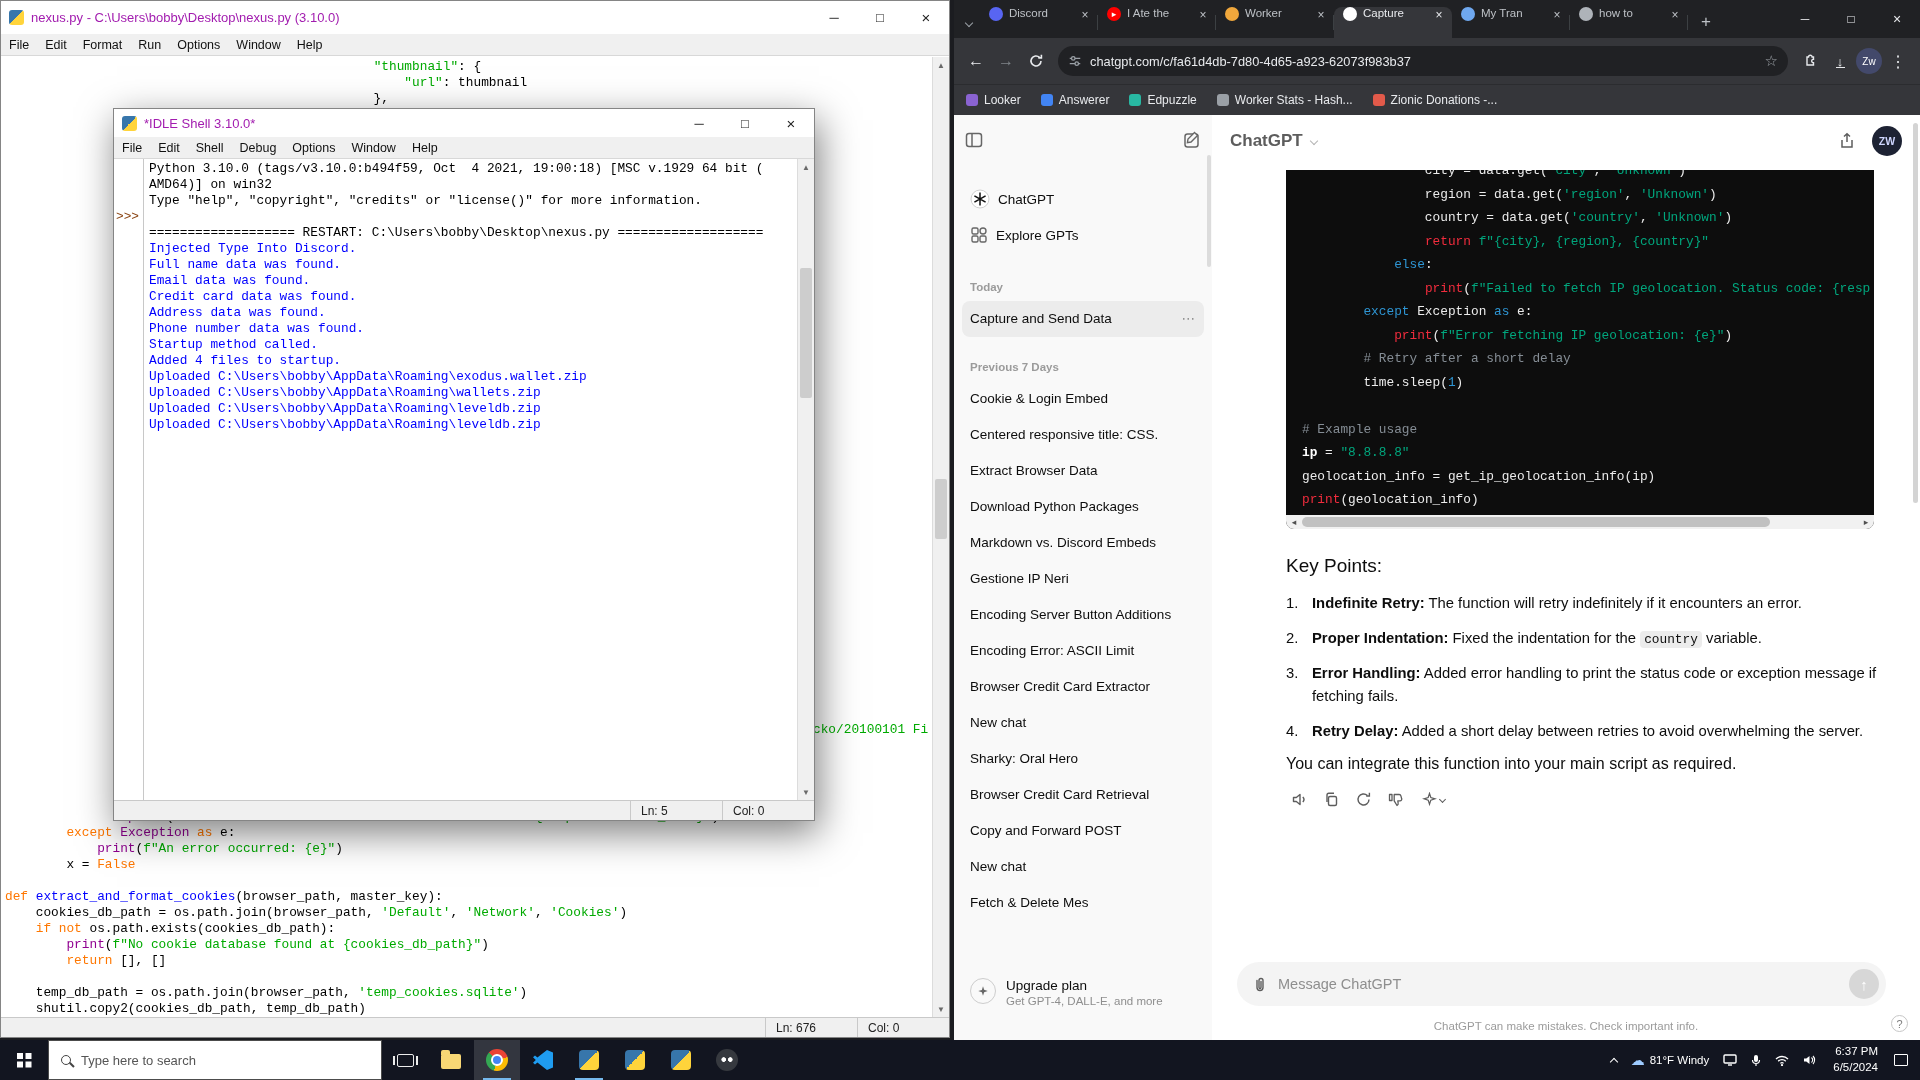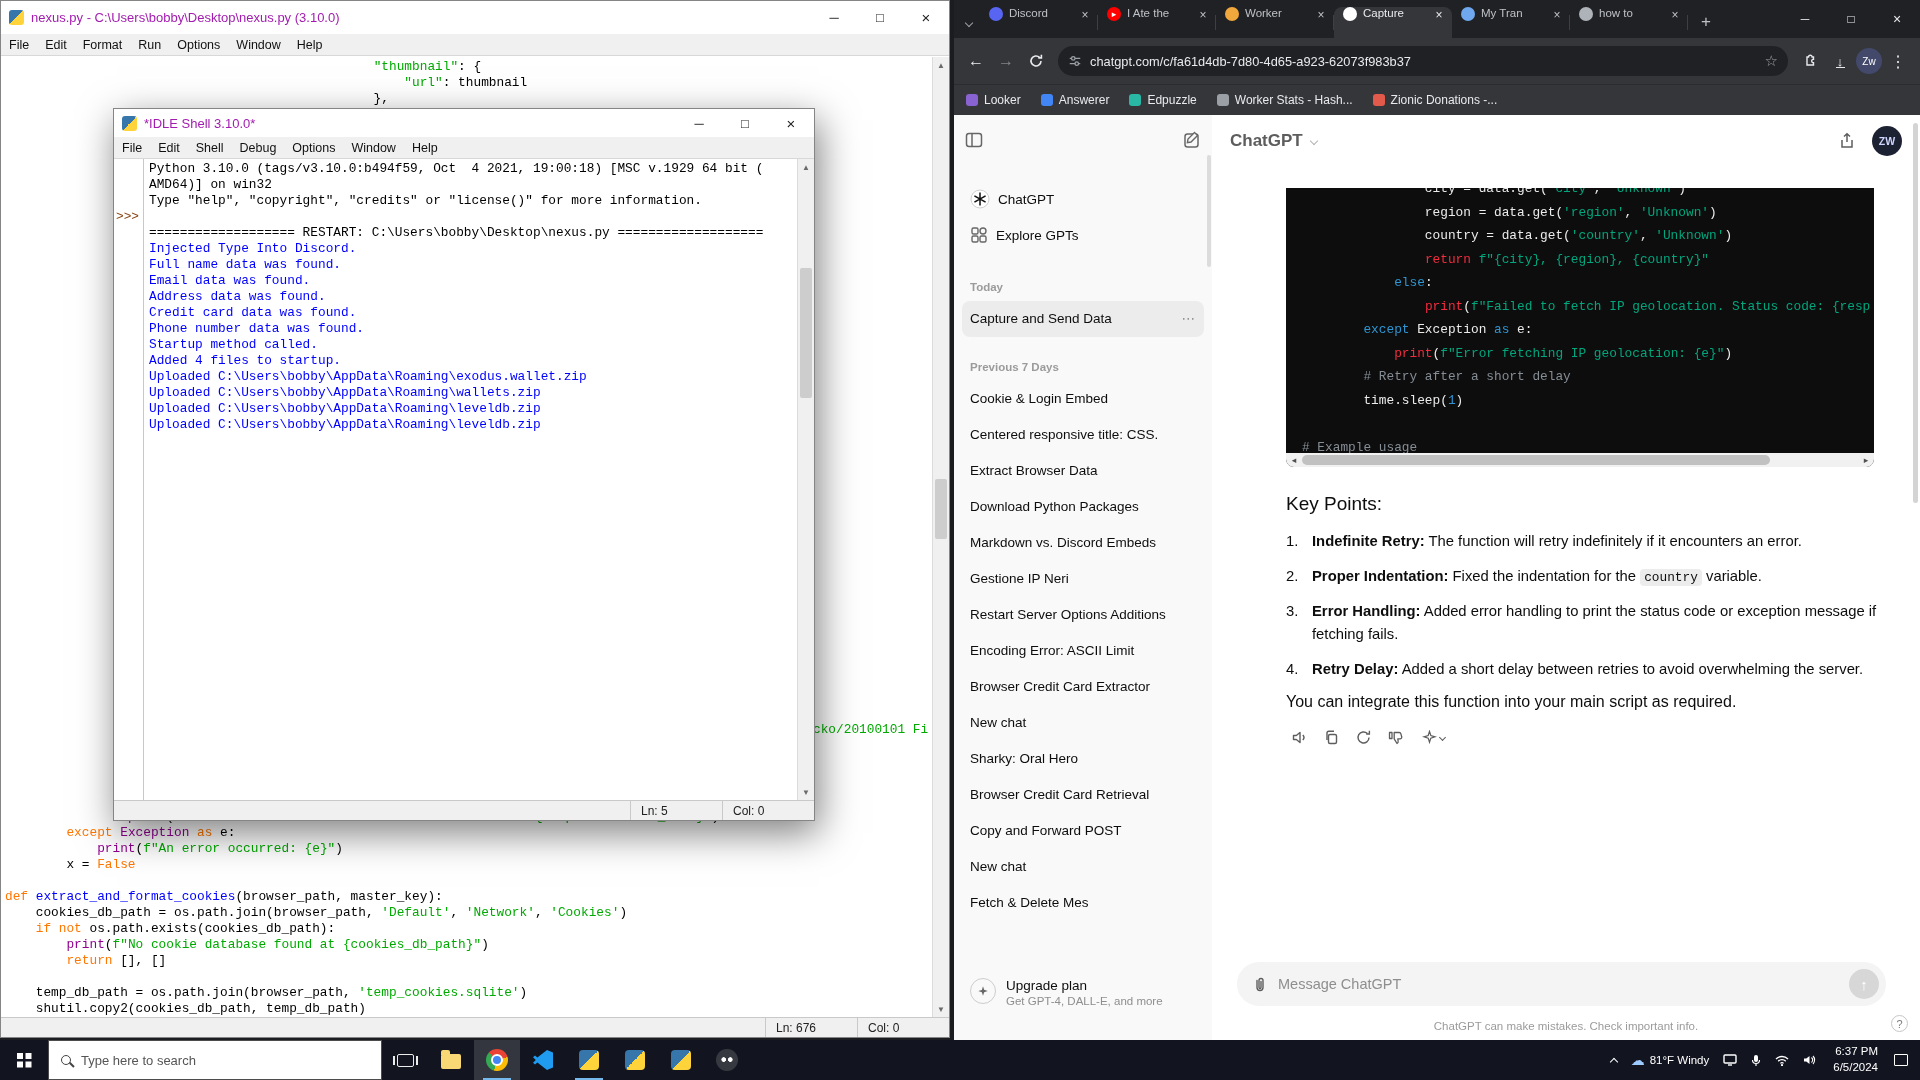--- a/index.html
+++ b/index.html
@@ -77,21 +77,21 @@
 #sidesb{position:absolute;right:1px;top:40px;width:4px;height:112px;border-radius:2px;background:#dcdcdc}
 #upgrade{position:absolute;left:0;right:0;bottom:0;height:62px;display:flex;gap:10px;padding:0 16px;background:#f9f9f9}
 .upring{width:26px;height:26px;border:1px solid #cdcdcd;border-radius:50%;display:flex;align-items:center;justify-content:center;color:#676767;flex:none}
 #uptitle{font-size:13.5px;color:#0d0d0d}
 #upsub{font-size:11.5px;color:#8e8e8e;margin-top:2px}
 #main{flex:1;position:relative;background:#fff;min-width:0}
 #mhead{height:52px;display:flex;align-items:center;padding:0 18px}
 #mtitle{font-size:17px;font-weight:bold;color:#5d5d5d;display:flex;align-items:center;gap:8px}
 #mhead .right{margin-left:auto;display:flex;align-items:center;gap:16px;color:#5d5d5d}
 .gavatar{width:30px;height:30px;border-radius:50%;background:#1d2233;color:#cfd6ff;font-size:10.5px;display:flex;align-items:center;justify-content:center;font-weight:bold}
-#codeblock{margin:21px 0 0 74px;width:588px;height:279px;background:#0d0d0d;border-radius:0 0 8px 8px;position:relative;overflow:hidden}
+#codeblock{margin:3px 0 0 74px;width:588px;height:359px;background:#0d0d0d;border-radius:0 0 8px 8px;position:relative;overflow:hidden}
 #codelines{padding:0 16px;margin-top:-11px}
 #codelines .cl{font-size:12.8px;line-height:23.5px}
 .g-p{color:#ececec}.g-k{color:#2e95d3}.g-s{color:#00a67d}.g-r{color:#f22c3d}.g-c{color:#858d95}.g-n{color:#2e95d3}.g-b{color:#fff;font-weight:bold}
 #hscroll{position:absolute;left:0;right:0;bottom:0;height:14px;background:#f1f1f1}
 .hsarrow{position:absolute;top:0;width:16px;height:14px;color:#505050;font-size:9px;display:flex;align-items:center;justify-content:center}
 .hsarrow.l{left:0}.hsarrow.r{right:0}
 #hsthumb{position:absolute;left:16px;width:468px;top:2px;height:10px;background:#c1c1c1;border-radius:5px}
 #article{margin-left:74px;width:600px;color:#0d0d0d}
 #kptitle{font-size:19px;font-weight:normal;margin:26px 0 15px}
 .kp{display:flex;font-size:14.8px;line-height:1.5;margin-bottom:13px}
@@ -232,22 +232,22 @@
       </div>
     <div id="shell-lines">
         <div class="cl sl-k">Python 3.10.0 (tags/v3.10.0:b494f59, Oct  4 2021, 19:00:18) [MSC v.1929 64 bit (</div>
         <div class="cl sl-k">AMD64)] on win32</div>
         <div class="cl sl-k">Type "help", "copyright", "credits" or "license()" for more information.</div>
         <div class="cl sl-k">&nbsp;</div>
         <div class="cl sl-k">=================== RESTART: C:\Users\bobby\Desktop\nexus.py ===================</div>
         <div class="cl sl-out">Injected Type Into Discord.</div>
         <div class="cl sl-out">Full name data was found.</div>
         <div class="cl sl-out">Email data was found.</div>
+        <div class="cl sl-out">Credit card data was found.</div>
         <div class="cl sl-out">Address data was found.</div>
-        <div class="cl sl-out">Credit card data was found.</div>
         <div class="cl sl-out">Phone number data was found.</div>
         <div class="cl sl-out">Startup method called.</div>
         <div class="cl sl-out">Added 4 files to startup.</div>
         <div class="cl sl-out">Uploaded C:\Users\bobby\AppData\Roaming\exodus.wallet.zip</div>
         <div class="cl sl-out">Uploaded C:\Users\bobby\AppData\Roaming\wallets.zip</div>
         <div class="cl sl-out">Uploaded C:\Users\bobby\AppData\Roaming\leveldb.zip</div>
         <div class="cl sl-out">Uploaded C:\Users\bobby\AppData\Roaming\leveldb.zip</div>
       </div>
   </div>
   <div class="vsb">
@@ -397,21 +397,21 @@
               <span>Capture and Send Data</span>
               <span class="dots">⋯</span>
             </div>
             <div class="slabel second">Previous 7 Days</div>
             <div class="sitem">Cookie &amp; Login Embed</div>
             <div class="sitem">Centered responsive title: CSS.</div>
             <div class="sitem">Extract Browser Data</div>
             <div class="sitem">Download Python Packages</div>
             <div class="sitem">Markdown vs. Discord Embeds</div>
             <div class="sitem">Gestione IP Neri</div>
-            <div class="sitem">Restart Server Options Additions</div>
+            <div class="sitem">Encoding Server Button Additions</div>
             <div class="sitem">Encoding Error: ASCII Limit</div>
             <div class="sitem">Browser Credit Card Extractor</div>
             <div class="sitem">New chat</div>
             <div class="sitem">Sharky: Oral Hero</div>
             <div class="sitem">Browser Credit Card Retrieval</div>
             <div class="sitem">Copy and Forward POST</div>
             <div class="sitem">New chat</div>
             <div class="sitem">Fetch &amp; Delete Mes</div>
           </div>
       </div>

